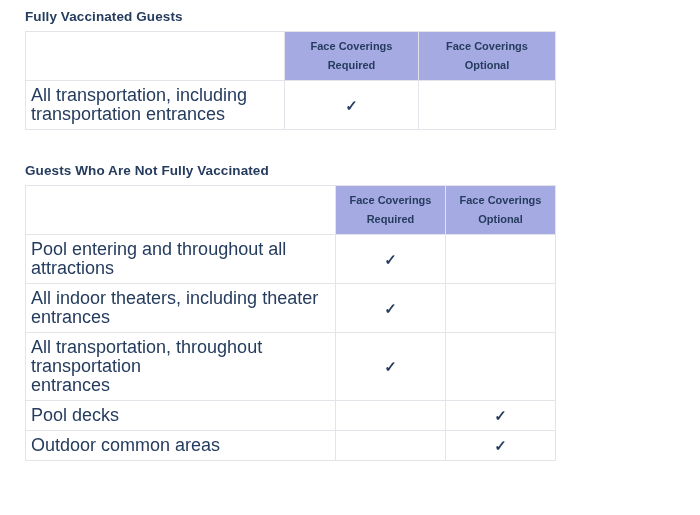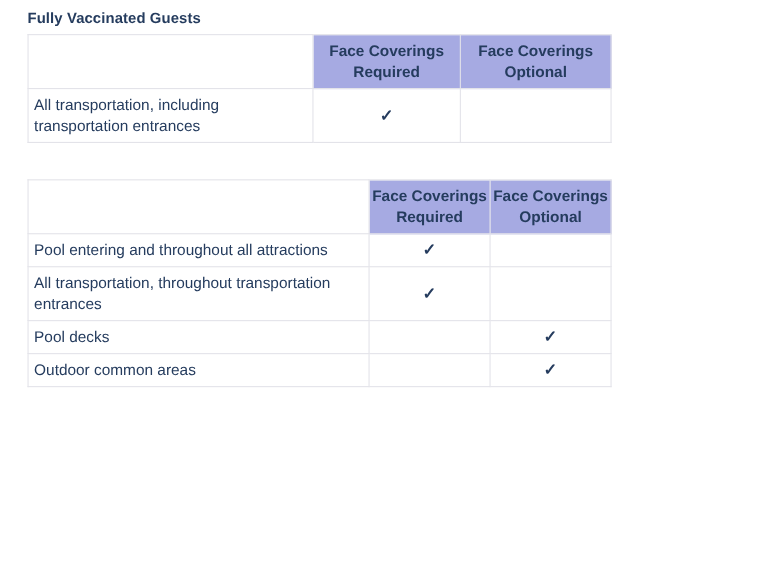--- a/index.html
+++ b/index.html
@@ -33,33 +33,33 @@
     border-collapse: collapse;
     table-layout: fixed;
     width: 530px;
   }
   .fc-table th, .fc-table td {
     border: 1px solid #e3e3e9;
   }
   th.col-header {
     background: #a6aae2;
     color: #253c5e;
-    font-size: 14px;
+    font-size: 11px;
     font-weight: bold;
     text-align: center;
     vertical-align: middle;
     padding: 5px 2px;
     line-height: 19px;
     white-space: pre-line;
   }
   th.empty-header {
     background: #ffffff;
   }
   td.label-cell {
-    font-size: 14px;
+    font-size: 18px;
     color: #253c5e;
     padding: 5px 4px 5px 5px;
     line-height: 19px;
     vertical-align: middle;
     white-space: pre-line;
     text-align: left;
   }
   td.check-cell {
     text-align: center;
     vertical-align: middle;
@@ -102,38 +102,44 @@
           <td class="label-cell">All transportation, including
 transportation entrances</td>
           <td class="check-cell">✓</td>
           <td class="check-cell"></td>
         </tr>
       </tbody>
     </table>
   </div>
 
   <div class="section section--second">
+    <h3 class="section-title">Guests Who Are Not Fully Vaccinated</h3>
     <table class="fc-table t2">
       <colgroup>
         <col style="width:310px">
         <col style="width:110px">
         <col style="width:110px">
       </colgroup>
       <thead>
         <tr>
           <th class="empty-header"></th>
           <th class="col-header">Face Coverings
 Required</th>
           <th class="col-header">Face Coverings
 Optional</th>
         </tr>
       </thead>
       <tbody>
         <tr class="single">
           <td class="label-cell">Pool entering and throughout all attractions</td>
+          <td class="check-cell">✓</td>
+          <td class="check-cell"></td>
+        </tr>
+        <tr class="single">
+          <td class="label-cell">All indoor theaters, including theater entrances</td>
           <td class="check-cell">✓</td>
           <td class="check-cell"></td>
         </tr>
         <tr class="double">
           <td class="label-cell">All transportation, throughout transportation
 entrances</td>
           <td class="check-cell">✓</td>
           <td class="check-cell"></td>
         </tr>
         <tr class="single">

